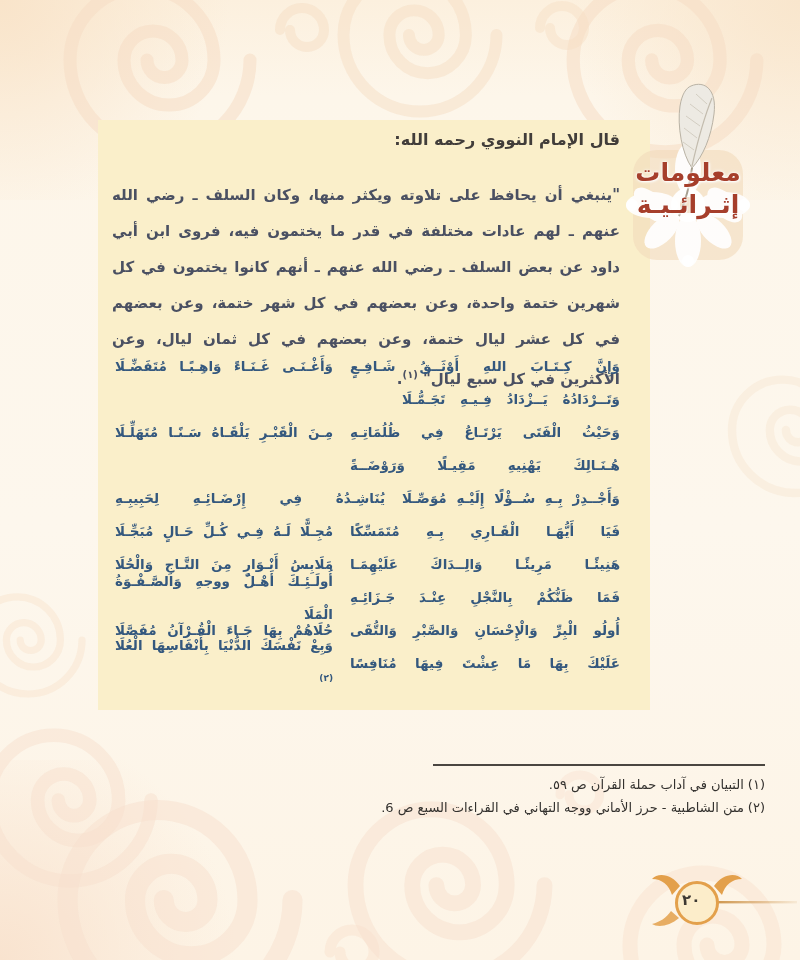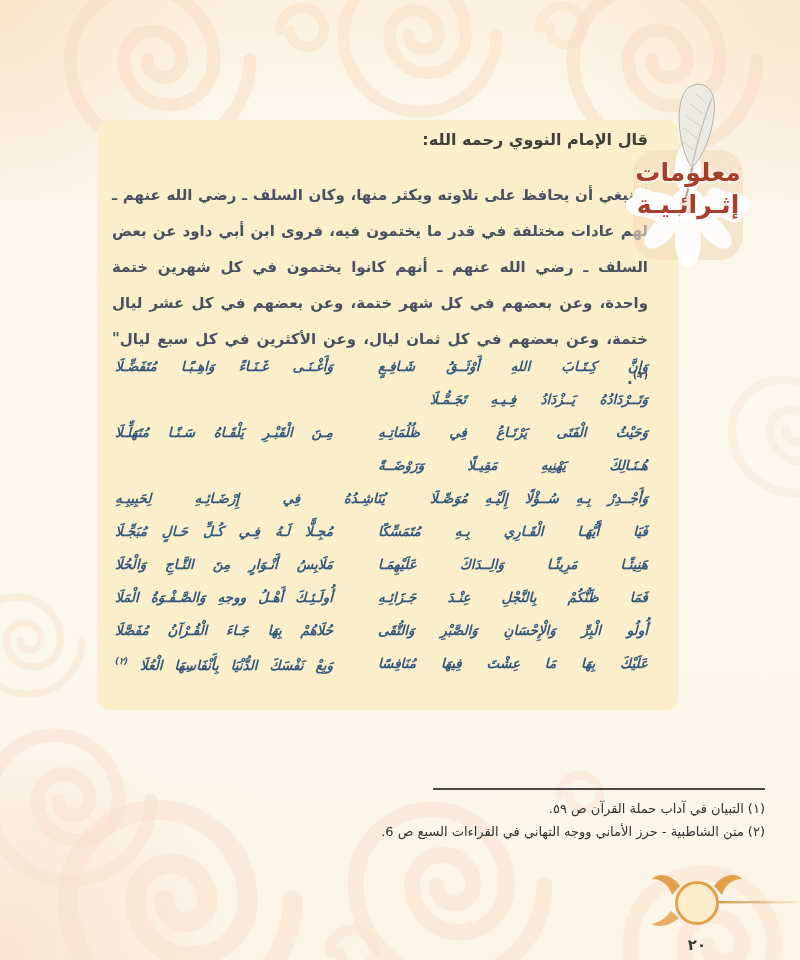--- a/index.html
+++ b/index.html
@@ -4,47 +4,47 @@
 <style>
   html,body{margin:0;padding:0;}
   body{width:800px;height:960px;overflow:hidden;font-family:"DejaVu Sans","Liberation Sans",sans-serif;}
   .page{position:relative;width:800px;height:960px;background:linear-gradient(180deg,#fcf0de 0%,#fdf6ea 10%,#fdf7ed 55%,#fdf4e6 100%);overflow:hidden;}
   .bg-orn{position:absolute;left:0;top:0;width:800px;height:960px;z-index:0;pointer-events:none;}
   .corner{position:absolute;width:260px;height:200px;z-index:0;pointer-events:none;}
   .corner.tl{left:0;top:0;background:radial-gradient(circle at 0 0,#f9e4ca 0%,rgba(249,228,202,0) 70%);}
   .corner.tr{right:0;top:0;background:radial-gradient(circle at 100% 0,#f9e6cd 0%,rgba(249,230,205,0) 70%);}
   .corner.bl{left:0;bottom:0;background:radial-gradient(circle at 0 100%,#f9e3cf 0%,rgba(249,227,207,0) 72%);}
 
-  .content-box{position:absolute;left:98px;top:120px;width:552px;height:590px;background:#faefca;border-radius:12px;z-index:1;padding-left:28px;}
+  .content-box{position:absolute;left:98px;top:120px;width:552px;height:590px;background:#faefca;border-radius:0;z-index:1;}
   .hdr{position:absolute;right:30px;font-size:16px;font-weight:700;color:#413d3a;direction:rtl;white-space:nowrap;}
   .hdr1{top:10px;}
   .hdr2{top:184px;}
   .para{position:absolute;top:42px;right:30px;left:14px;direction:rtl;text-align:justify;font-size:15px;font-weight:700;line-height:36px;color:#4a5062;}
   .para sup{font-size:10px;}
   .poem{position:absolute;top:230px;right:30px;left:17px;direction:rtl;}
   .verse{display:flex;justify-content:space-between;height:33px;align-items:center;direction:rtl;}
-  .hemi{font-size:13.5px;font-weight:700;color:#34587e;line-height:33px;text-align:justify;text-align-last:justify;overflow:visible;font-style:italic;}
+  .hemi{font-size:13.5px;font-weight:700;color:#34587e;line-height:33px;text-align:justify;text-align-last:justify;overflow:visible;}
   .hemi.f{width:270px;}
   .hemi.s{width:218px;}
   .hemi sup{font-size:9px;color:#34587e;}
 
   .badge{position:absolute;left:617px;top:80px;width:142px;height:195px;z-index:2;}
   .badge .rosette{position:absolute;left:4px;top:58px;}
   .badge .feather{position:absolute;left:50px;top:0;}
   .badge-text{position:absolute;width:100%;text-align:center;font-size:25px;font-weight:700;color:#a63e2b;letter-spacing:0;direction:rtl;text-shadow:0 0 4px #fff,0 0 2px #fff,1px 1px 2px rgba(255,255,255,.9);z-index:3;}
   .bt1{top:78px;}
   .bt2{top:110px;}
 
-  .footnotes{position:absolute;top:788px;right:35px;width:470px;direction:rtl;text-align:right;color:#33312e;font-size:13px;z-index:1;}
+  .footnotes{position:absolute;top:764px;right:35px;width:470px;direction:rtl;text-align:right;color:#33312e;font-size:13px;z-index:1;}
   .fn-divider{width:332px;height:2px;background:#4a4641;margin:0 0 7px auto;margin-right:0;}
   .fn-item{line-height:23px;white-space:nowrap;}
   .fn-marker{margin-left:4px;}
 
   .pagenum-wrap{position:absolute;left:652px;top:868px;width:148px;height:72px;z-index:1;}
-  .pagenum{position:absolute;left:30px;top:23px;width:30px;text-align:center;font-size:15px;font-weight:700;color:#3d3933;margin-top:45px;}
+  .pagenum{position:absolute;left:30px;top:23px;width:30px;text-align:left;font-size:15px;font-weight:700;color:#3d3933;}
 </style>
 </head>
 <body>
 
 <div class="page">
 
   <div class="corner tl"></div>
   <div class="corner tr"></div>
   <div class="corner bl"></div>
   <svg class="bg-orn" viewBox="0 0 800 960" fill="none">

